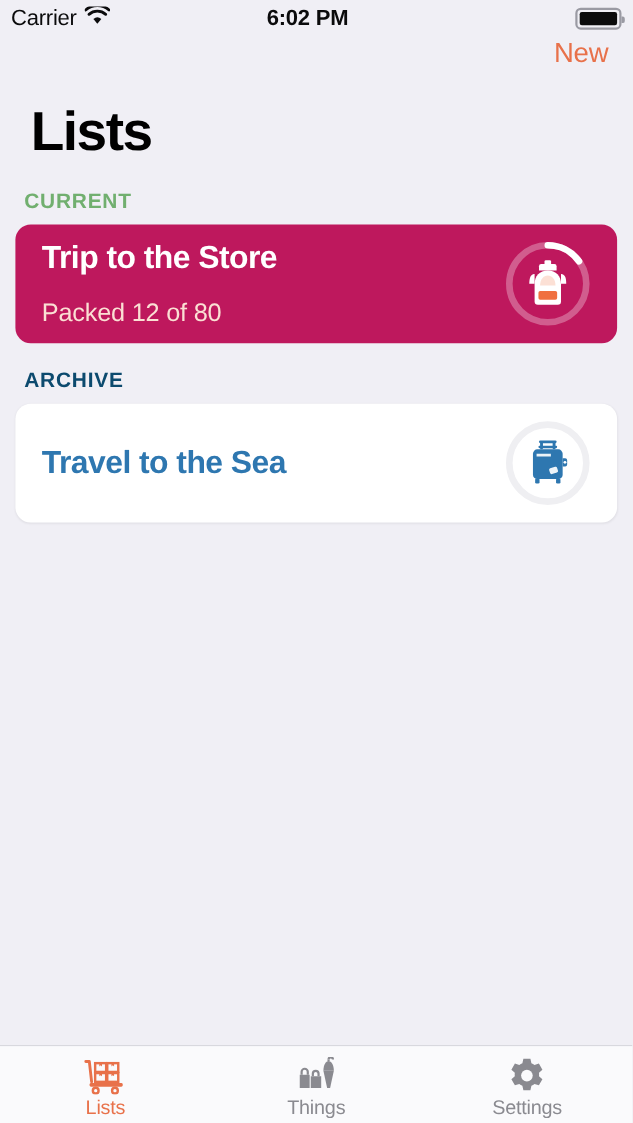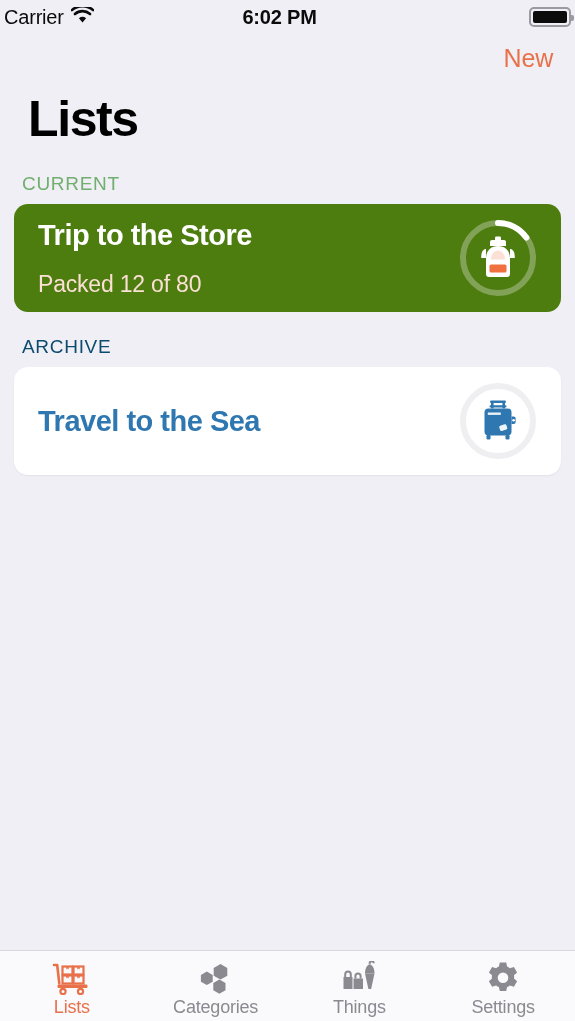--- a/index.html
+++ b/index.html
@@ -13,21 +13,21 @@
     background: #F0EFF5;
     position: relative;
     -webkit-font-smoothing: antialiased;
   }
 
   
   .status-bar {
     height: 34px;
     display: flex;
     align-items: center;
-    padding: 0 4px;
+    padding: 0 10px;
     position: relative;
     background: #F0EFF5;
   }
   .status-left {
     display: flex;
     align-items: center;
     gap: 7px;
   }
   .status-carrier {
     font-size: 20px;
@@ -72,21 +72,21 @@
     width: 100%;
     height: 100%;
     background: #0B0B0C;
     border-radius: 2px;
   }
 
   
   .nav-bar {
     height: 48px;
     display: flex;
-    align-items: center;
+    align-items: flex-start;
     justify-content: flex-end;
     padding: 0 22px;
   }
   .new-button {
     font-size: 25px;
     color: #E8714A;
     background: none;
     border: none;
     font-family: inherit;
     cursor: pointer;
@@ -99,40 +99,40 @@
     font-weight: bold;
     color: #000000;
     letter-spacing: -1.4px;
     padding: 8px 28px 0 28px;
     line-height: 1.18;
   }
 
   
   .section-header {
     font-size: 19px;
-    font-weight: 400;
+    font-weight: 700;
     letter-spacing: 0.7px;
     padding: 24px 14px 9px 22px;
   }
   .section-header.current { color: #71AF6F; }
   .section-header.archive { color: #0c4a6e; }
 
   
   .card {
     margin: 0 14px;
     border-radius: 14px;
     height: 108px;
     display: flex;
     align-items: center;
     padding: 0 22px 0 24px;
     cursor: pointer;
     position: relative;
   }
   .card.current {
-    background: #4d7c0f;
+    background: #be185d;
   }
   .card.archive {
     background: #FFFFFF;
     box-shadow: 0 1px 2px rgba(0,0,0,0.06);
   }
   .card-text { flex: 1; min-width: 0; }
   .card-title {
     font-size: 29px;
     font-weight: bold;
     letter-spacing: -0.5px;
@@ -302,30 +302,20 @@
         <rect x="21.5" y="12.5" width="10" height="8" fill="none" stroke="#E8714A" stroke-width="2.2"></rect>
         <path d="M25.3 12.5 v3 l1.2 -1.1 l1.2 1.1 v-3" fill="#E8714A"></path>
         <rect x="5.5" y="21.5" width="30" height="3.4" rx="1.2" fill="#E8714A"></rect>
         <circle cx="11" cy="28.5" r="2.6" fill="none" stroke="#E8714A" stroke-width="2.2"></circle>
         <circle cx="28.5" cy="28.5" r="2.6" fill="none" stroke="#E8714A" stroke-width="2.2"></circle>
       </svg>
     </span>
     <span class="tab-label">Lists</span>
   </div>
 
-  <div class="tab">
-    <span class="tab-icon">
-      <svg width="36" height="32" viewBox="0 0 36 32">
-        <path d="M22.5 1 l6.8 3.9 v7.8 l-6.8 3.9 l-6.8 -3.9 v-7.8 z" fill="#8A8A90"></path>
-        <path d="M8.8 8.5 l5.9 3.4 v6.8 l-5.9 3.4 l-5.9 -3.4 v-6.8 z" fill="#8A8A90"></path>
-        <path d="M21.4 16.6 l6.1 3.5 v7.1 l-6.1 3.5 l-6.1 -3.5 v-7.1 z" fill="#8A8A90"></path>
-      </svg>
-    </span>
-    <span class="tab-label">Categories</span>
-  </div>
 
   <div class="tab">
     <span class="tab-icon">
       <svg width="40" height="34" viewBox="0 0 40 34">
         <path d="M4.5 16 h9 v12 h-9 z" fill="#8A8A90"></path>
         <path d="M6.2 16 v-2.6 a2.8 2.8 0 0 1 5.6 0 v2.6" fill="none" stroke="#8A8A90" stroke-width="2"></path>
         <path d="M14.5 17.5 h9.5 v10.5 h-9.5 z" fill="#8A8A90"></path>
         <path d="M16.4 17.5 v-2.4 a2.6 2.6 0 0 1 5.2 0 v2.4" fill="none" stroke="#8A8A90" stroke-width="2"></path>
         <path d="M26 12.5 h9.5 l-3.4 15.5 h-2.7 z" fill="#8A8A90"></path>
         <path d="M26 12.5 C26 7 28.3 3.5 30.7 3.5 C33.2 3.5 35.5 7 35.5 12.5 Z" fill="#8A8A90"></path>

